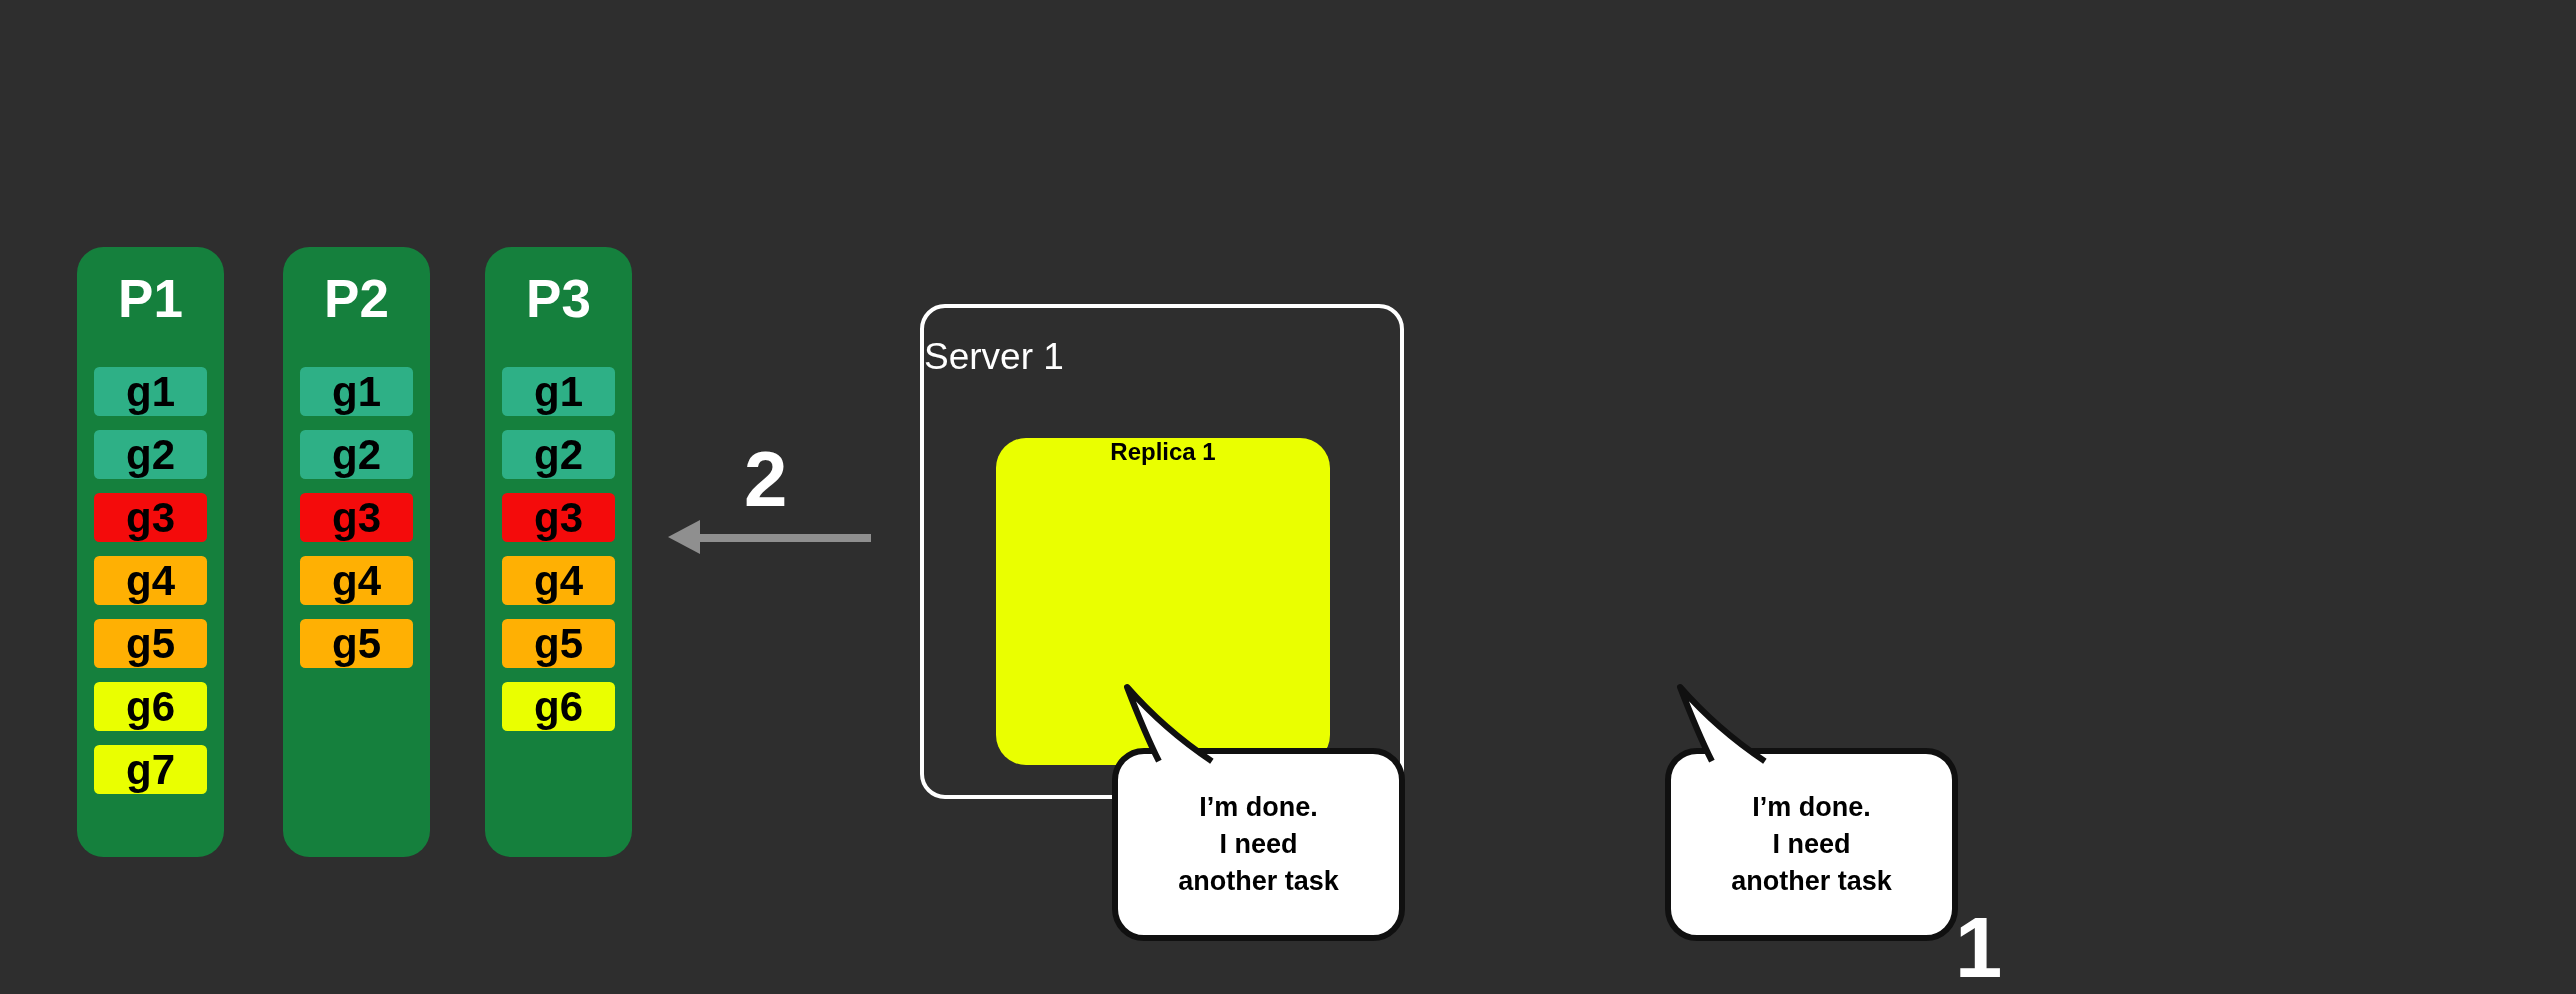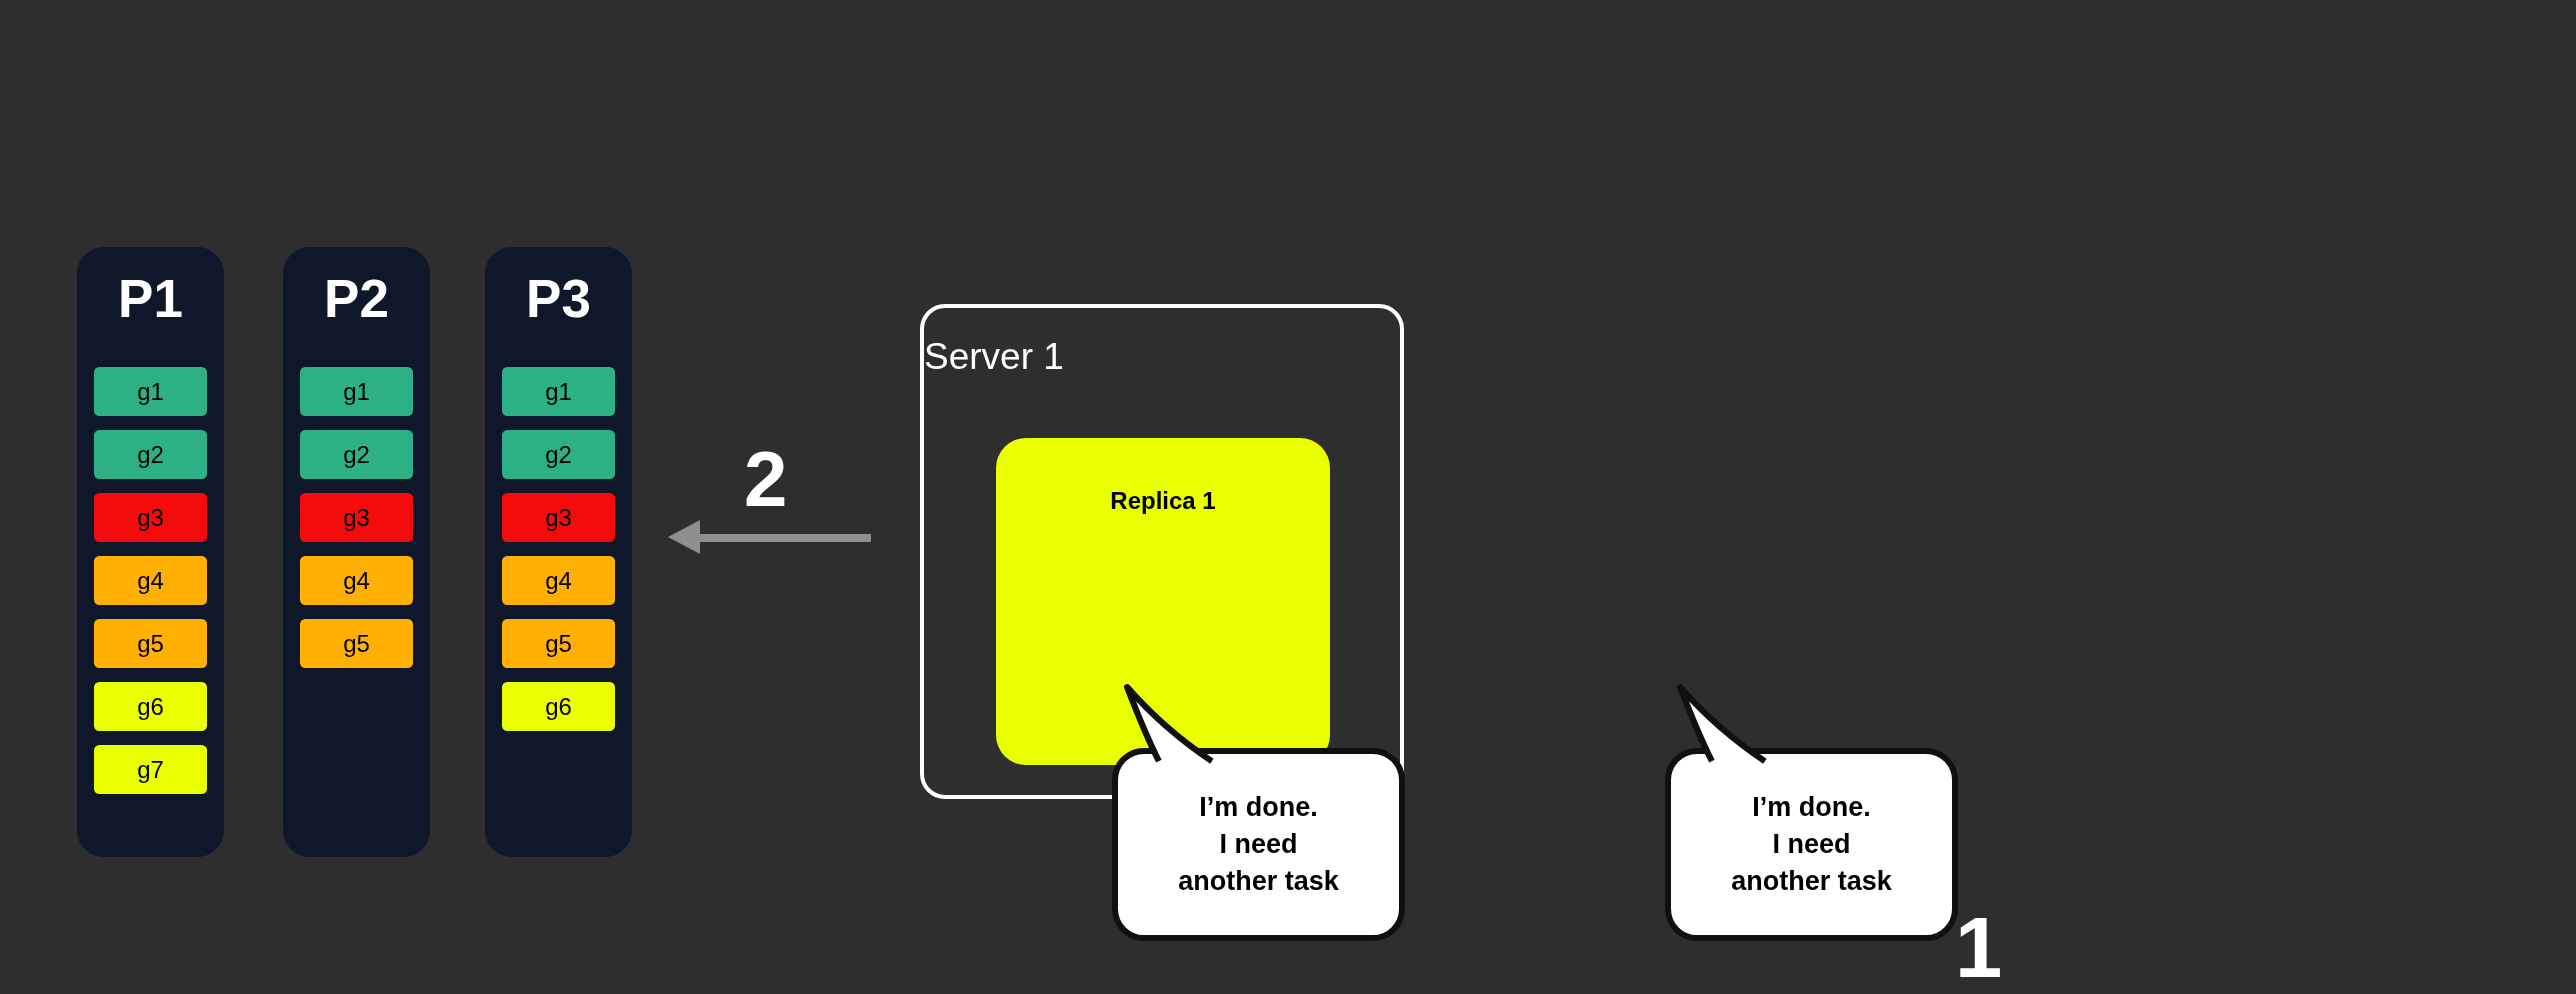--- a/index.html
+++ b/index.html
@@ -5,29 +5,29 @@
   html, body { margin: 0; padding: 0; background: #2e2e2e; }
   .canvas {
     position: relative; width: 2576px; height: 994px;
     background: #2e2e2e; overflow: hidden;
     font-family: "Liberation Sans", sans-serif;
   }
 
   
   .partition {
     position: absolute; top: 247px; width: 147px; height: 610px;
-    background: #0f172a; border-radius: 26.5px;
+    background: #15803d; border-radius: 26.5px;
     display: flex; flex-direction: column; align-items: center;
   }
   .partition-title { margin-top: 23px; font-size: 53px; line-height: 58px; font-weight: 700; color: #ffffff; }
   .task-stack { display: flex; flex-direction: column; gap: 14px; margin-top: 39px; align-items: center; }
   .task {
     width: 113px; height: 49px; border-radius: 5.3px;
     display: flex; align-items: center; justify-content: center;
-    font-size: 24px; font-weight: 400; color: #000000;
+    font-size: 42px; font-weight: 700; color: #000000;
   }
   #partition-p1 { left: 77px; }
   #partition-p2 { left: 283px; }
   #partition-p3 { left: 485px; }
 
   
   .arrow-line { position: absolute; left: 696px; top: 534px; width: 175px; height: 8px; background: #8f8f8f; }
   .arrow-head {
     position: absolute; left: 668px; top: 520px; width: 0; height: 0;
     border-top: 17.7px solid transparent; border-bottom: 17.7px solid transparent;
@@ -38,21 +38,21 @@
   
   .server {
     position: absolute; top: 304px; width: 484px; height: 495px;
     border: 4.4px solid #ffffff; border-radius: 25px; box-sizing: border-box;
   }
   #server-1 { left: 920px; }
   #server-2 { left: 1474px; }
   #server-3 { left: 2021px; }
   .server-title { margin-top: 28px; text-align: left; font-size: 37px; font-weight: 500; color: #ffffff; }
   .replica { position: absolute; left: 72px; top: 130px; width: 334px; height: 327px; border-radius: 30px; }
-  .replica-label { margin-top: 49px; text-align: center; font-size: 24px; font-weight: 700; color: #000000; }
+  .replica-label { text-align: center; font-size: 24px; font-weight: 700; color: #000000; }
 
   
   .bubble {
     position: absolute; width: 293px; height: 193px;
     background: #ffffff; border: 6.2px solid #101010; border-radius: 32px;
     box-sizing: border-box; display: flex; flex-direction: column; justify-content: center;
     text-align: center; font-size: 27px; font-weight: 700; color: #000000; line-height: 1.38;
   }
   #bubble-1 { left: 1112px; top: 748px; }
   #bubble-2 { left: 1665px; top: 748px; }

